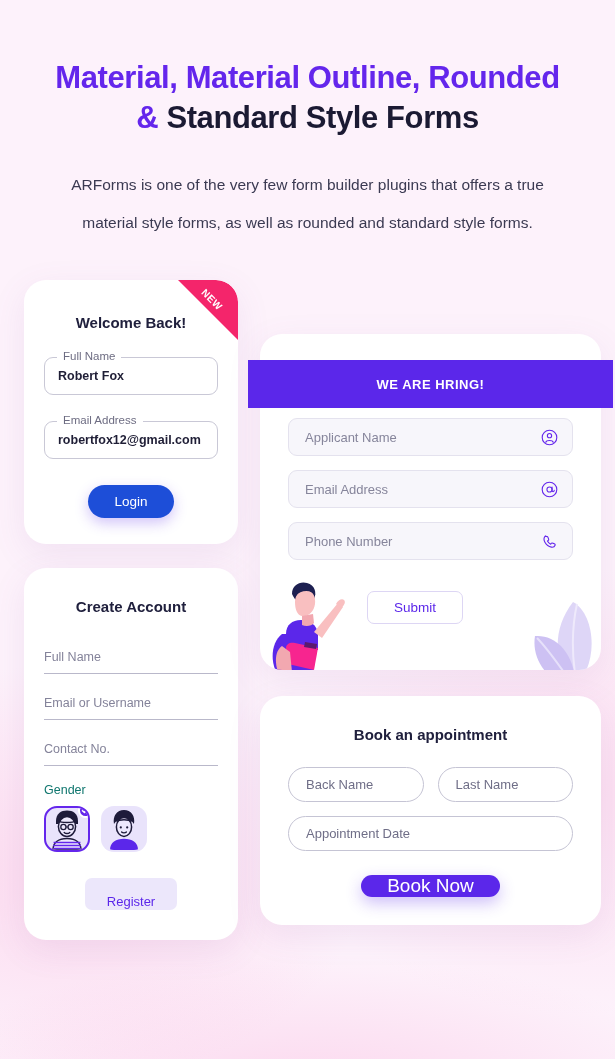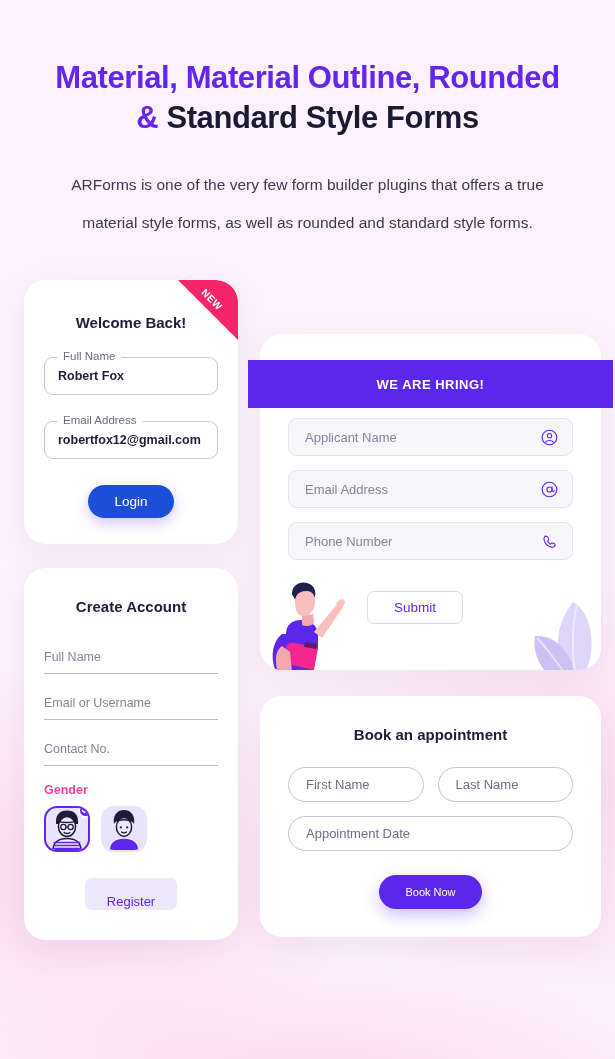--- a/index.html
+++ b/index.html
@@ -159,22 +159,22 @@
     align-items: center;
     margin-bottom: 13px;
   }
   .underline-field .ph {
     font-size: 12.5px;
     color: #84839a;
   }
 
   .gender-label {
     font-size: 12.5px;
-    font-weight: 700;
-    color: #ec4899;
+    font-weight: 400;
+    color: #0f766e;
     margin: 17px 0 9px;
   }
   .avatar-row { display: flex; gap: 11px; }
   .avatar-tile {
     width: 46px; height: 46px;
     border-radius: 13px;
     background: #e9e3fb;
     position: relative;
     display: flex;
     align-items: flex-end;
@@ -308,23 +308,23 @@
   .pill-row { display: flex; gap: 14px; margin-bottom: 14px; }
   .pill-row .pill-field { flex: 1; }
 
   .btn-book {
     display: block;
     margin: 24px auto 0;
     background: #5b27ea;
     color: #fff;
     border: none;
     border-radius: 19px;
-    height: 34px;
+    height: 22px;
     padding: 0 26px;
-    font-size: 11px;
+    font-size: 19px;
     font-family: inherit;
     cursor: pointer;
     box-shadow: 0 6px 16px rgba(91,39,234,0.30);
   }
 </style>
 </head>
 <body>
 
 <div class="page-glow"></div>
 
@@ -477,21 +477,21 @@
 
         <button class="btn-submit">Submit</button>
       </div>
     </div>
 
     <div class="card card-appointment">
       <div class="card-title">Book an appointment</div>
 
       <div class="pill-row">
         <div class="pill-field">
-          <span class="ph">First Name</span>
+          <span class="ph">Back Name</span>
         </div>
         <div class="pill-field">
           <span class="ph">Last Name</span>
         </div>
       </div>
 
       <div class="pill-field">
         <span class="ph">Appointment Date</span>
       </div>
 

